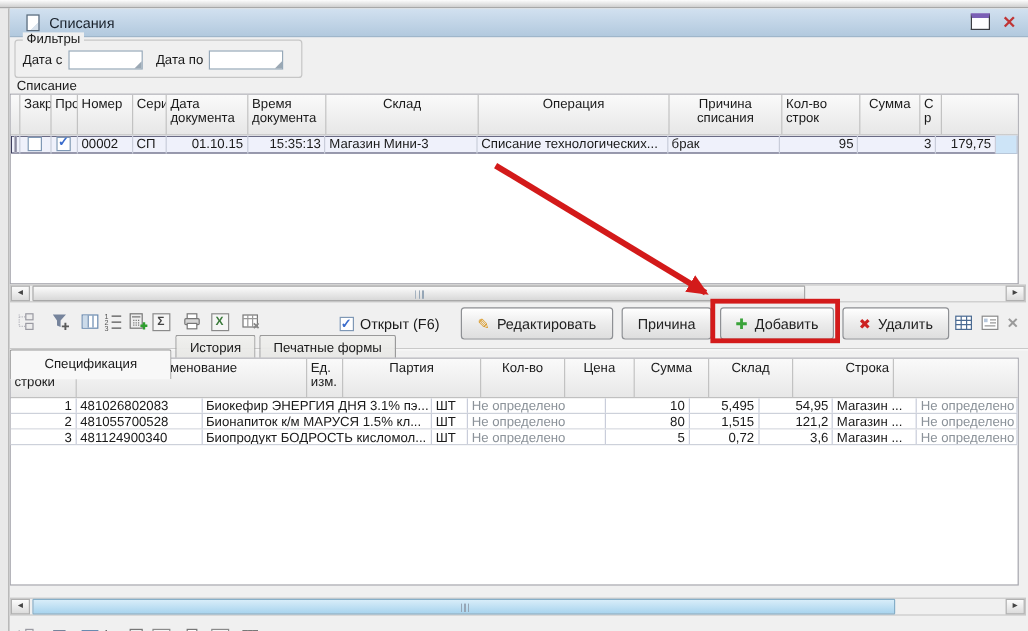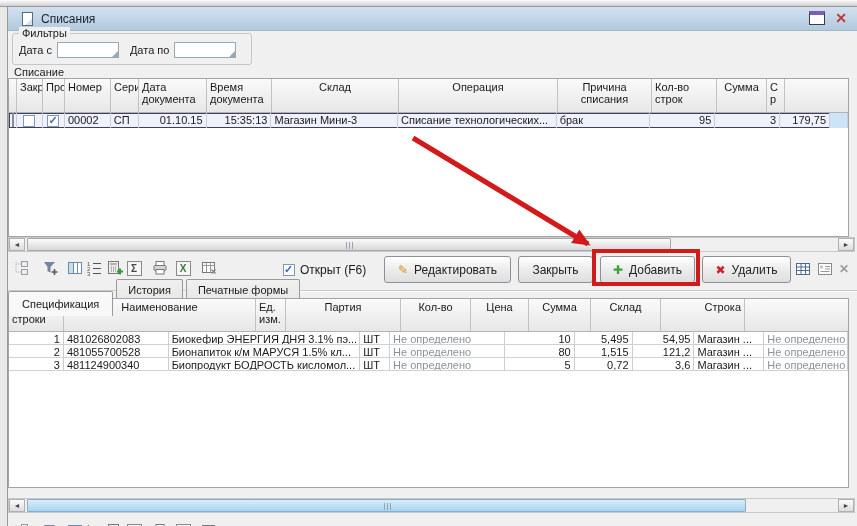--- a/index.html
+++ b/index.html
@@ -81,21 +81,21 @@
   .plus{color:#3aa33a;}
   .delx{color:#cc2222;font-size:11px;}
   .tb-right{position:absolute;left:787px;top:8px;display:flex;align-items:center;gap:6px;}
   .gray-x{color:#9a9a9a;font-size:12px;font-weight:bold;}
 
   .panel-sep{position:absolute;left:0;top:283px;width:849px;height:2px;border-top:1px solid #c9c9c9;border-bottom:1px solid #fbfbfb;}
 
   
   .tabs{position:absolute;left:0;top:285px;height:24px;display:flex;align-items:flex-end;}
   .tab{padding:4px 11px 20px 11px;border:1px solid #9a9a9a;border-bottom:none;background:linear-gradient(#f0f0ee,#dddddad7);margin-right:3px;border-radius:2px 2px 0 0;white-space:nowrap;}
-  .tab.active{background:#f8f8f8;padding:6px 13px;position:relative;z-index:3;}
+  .tab.active{background:#f8f8f8;padding:6px 28px;position:relative;z-index:3;}
 
   
   .spec-grid{left:0;top:291px;width:841px;height:190px;z-index:2;}
   .spec-grid .g-head{height:33px;}
   .spec-grid .g-row{height:13px;border-bottom:1px solid #cdd1da;background:#fff;}
   .sc0{width:55px;}.sc1{width:105px;}.sc2{width:192px;}.sc3{width:30px;}.sc4{width:115px;}
   .sc5{width:70px;}.sc6{width:58px;}.sc7{width:62px;}.sc8{width:70px;}.sc9{width:84px;}
 
   .toolbar-bottom{position:absolute;left:0;top:509px;width:849px;height:30px;}
   .toolbar-bottom .tb-icons{top:7px;}
@@ -242,21 +242,21 @@
       <div class="open-check">
         <span class="cb checked"></span>
         <span>Открыт (F6)</span>
       </div>
 
       <div class="btn btn-edit">
         <span class="bi pencil">✎</span>
         <span>Редактировать</span>
       </div>
       <div class="btn btn-close">
-        <span>Закрыть</span>
+        <span>Причина</span>
       </div>
       <div class="btn btn-add">
         <span class="bi plus">✚</span>
         <span>Добавить</span>
       </div>
       <div class="btn btn-del">
         <span class="bi delx">✖</span>
         <span>Удалить</span>
       </div>
 

